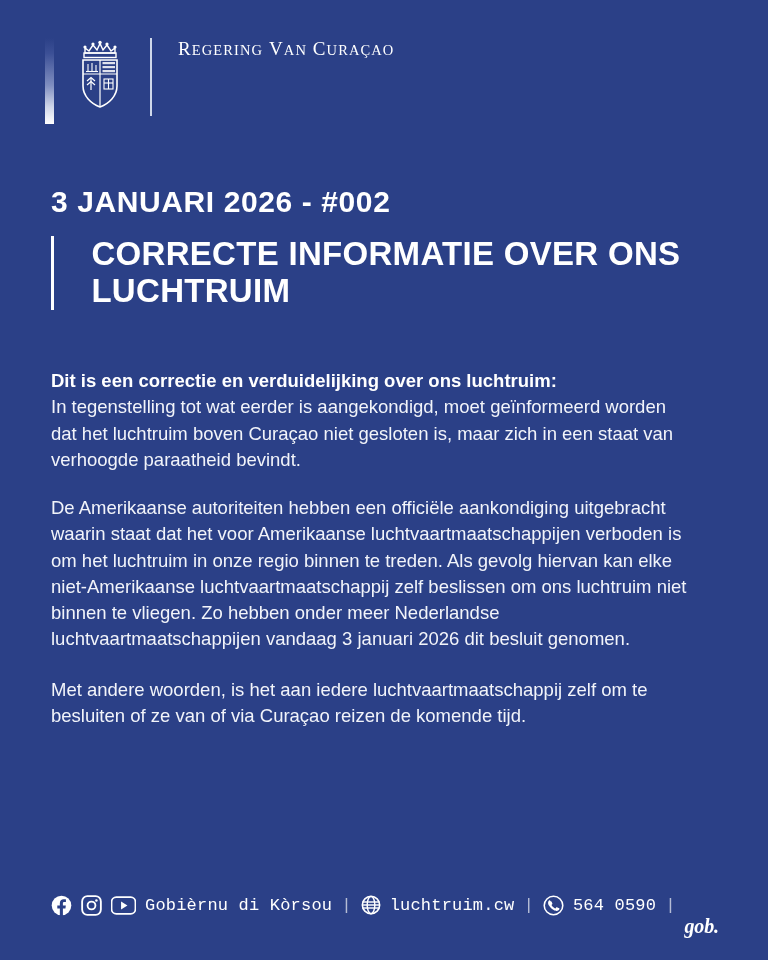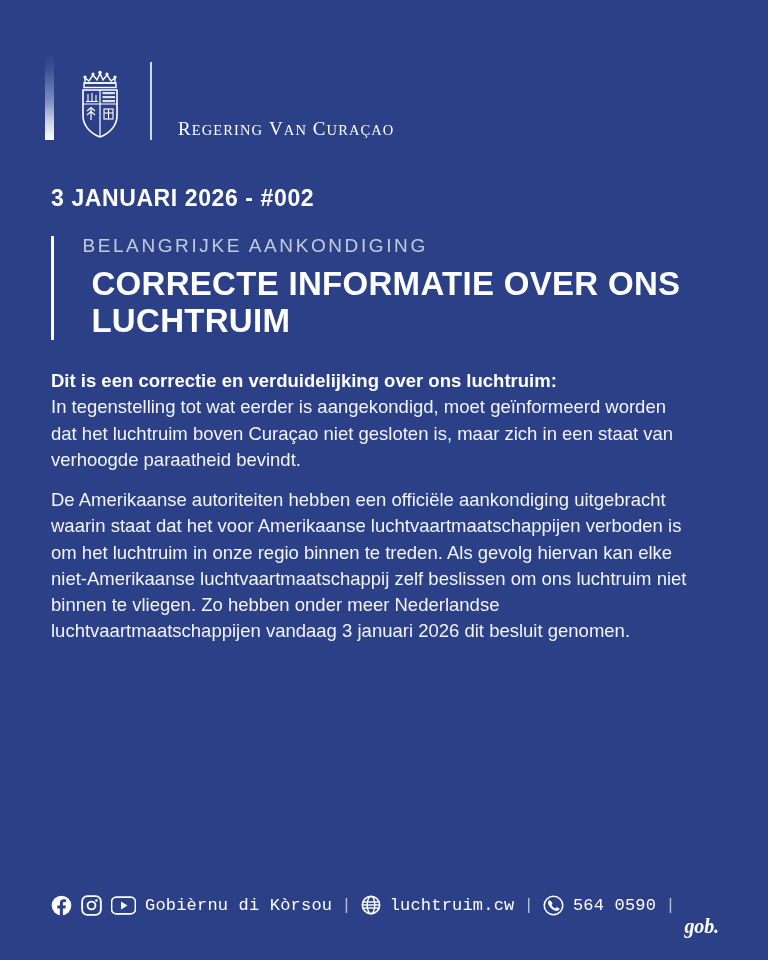--- a/index.html
+++ b/index.html
@@ -13,23 +13,23 @@
     font-family: "Liberation Sans", sans-serif;
     color: #ffffff;
     overflow: hidden;
     position: relative;
   }
 
   
   .header {
     position: absolute;
     left: 45px;
-    top: 48px;
+    top: 38px;
     display: flex;
-    align-items: flex-end;
+    align-items: flex-start;
     height: 92px;
   }
   .grad-bar {
     width: 9px;
     height: 86px;
     background: linear-gradient(to bottom, #2b4087 0%, #3c5096 18%, #7f8ec0 55%, #cfd6e9 80%, #ffffff 100%);
     margin-right: 22px;
   }
   .crest {
     width: 48px;
@@ -51,21 +51,21 @@
     color: #ffffff;
     white-space: nowrap;
   }
   .wordmark .sc { font-size: 14.5px; }
 
   
   .date-line {
     position: absolute;
     left: 51px;
     top: 185px;
-    font-size: 23px;
+    font-size: 30px;
     font-weight: bold;
     letter-spacing: 0.6px;
     color: #ffffff;
   }
 
   
   .headline-block {
     position: absolute;
     left: 51px;
     top: 236px;
@@ -100,21 +100,21 @@
     left: 51px;
     top: 368px;
     width: 640px;
   }
   .body-copy p {
     margin: 0 0 24px 0;
     font-size: 18.5px;
     line-height: 1.42;
     color: #f2f4fa;
   }
-  .body-copy p.first { margin-bottom: 14px; }
+  .body-copy p.first { margin-bottom: 22px; }
   .lead {
     font-weight: bold;
     display: block;
     color: #ffffff;
   }
 
   
   .footer {
     position: absolute;
     left: 51px;
@@ -206,30 +206,30 @@
   <div class="wordmark">
     <span>R</span><span class="sc">EGERING</span>&nbsp;<span>V</span><span class="sc">AN</span>&nbsp;<span>C</span><span class="sc">URAÇAO</span>
   </div>
 </div>
 
 <div class="date-line">3 JANUARI 2026 - #002</div>
 
 <div class="headline-block">
   <div class="accent-bar"></div>
   <div>
-    <div class="eyebrow">BELANGRIJKE AANKONDIGING</div>
     <div class="headline">CORRECTE INFORMATIE OVER ONS LUCHTRUIM</div>
   </div>
 </div>
 
 <div class="body-copy">
   <p class="first">
     <span class="lead">Dit is een correctie en verduidelijking over ons luchtruim:</span><span>In tegenstelling tot wat eerder is aangekondigd, moet geïnformeerd worden dat het luchtruim boven Curaçao niet gesloten is, maar zich in een staat van verhoogde paraatheid bevindt.</span>
   </p>
   <p>De Amerikaanse autoriteiten hebben een officiële aankondiging uitgebracht waarin staat dat het voor Amerikaanse luchtvaartmaatschappijen verboden is om het luchtruim in onze regio binnen te treden. Als gevolg hiervan kan elke niet-Amerikaanse luchtvaartmaatschappij zelf beslissen om ons luchtruim niet binnen te vliegen. Zo hebben onder meer Nederlandse luchtvaartmaatschappijen vandaag 3 januari 2026 dit besluit genomen.</p>
+  <p>Met andere woorden, is het aan iedere luchtvaartmaatschappij zelf om te besluiten of ze van of via Curaçao reizen de komende tijd.</p>
 </div>
 
 <div class="footer">
 
   <span class="ico">
     <svg width="21" height="21" viewBox="0 0 24 24">
       <circle cx="12" cy="12" r="11.2" fill="#ffffff"></circle>
       <path d="M13.6 24v-8.7h2.9l.45-3.4h-3.35V9.75c0-.98.27-1.65 1.68-1.65h1.79V5.07c-.31-.04-1.37-.13-2.61-.13-2.58 0-4.35 1.58-4.35 4.47v2.49H7.2v3.4h2.91V24z" fill="#2b4087"></path>
     </svg>
   </span>

